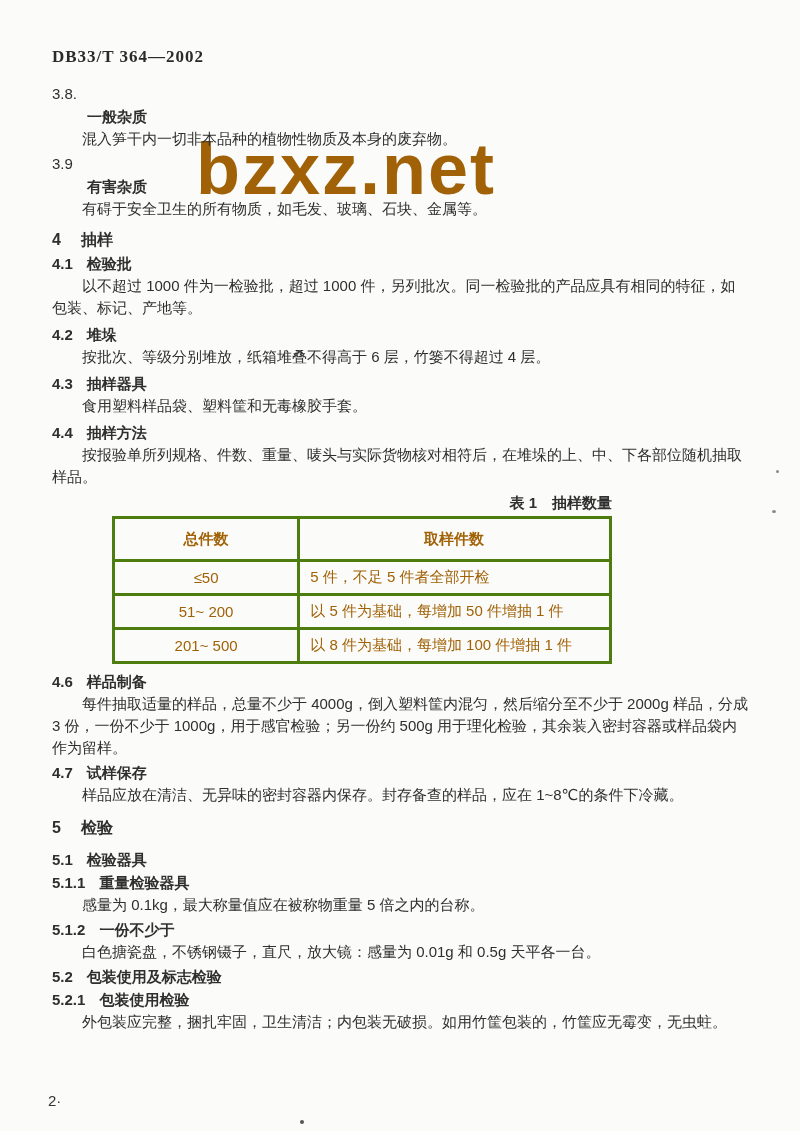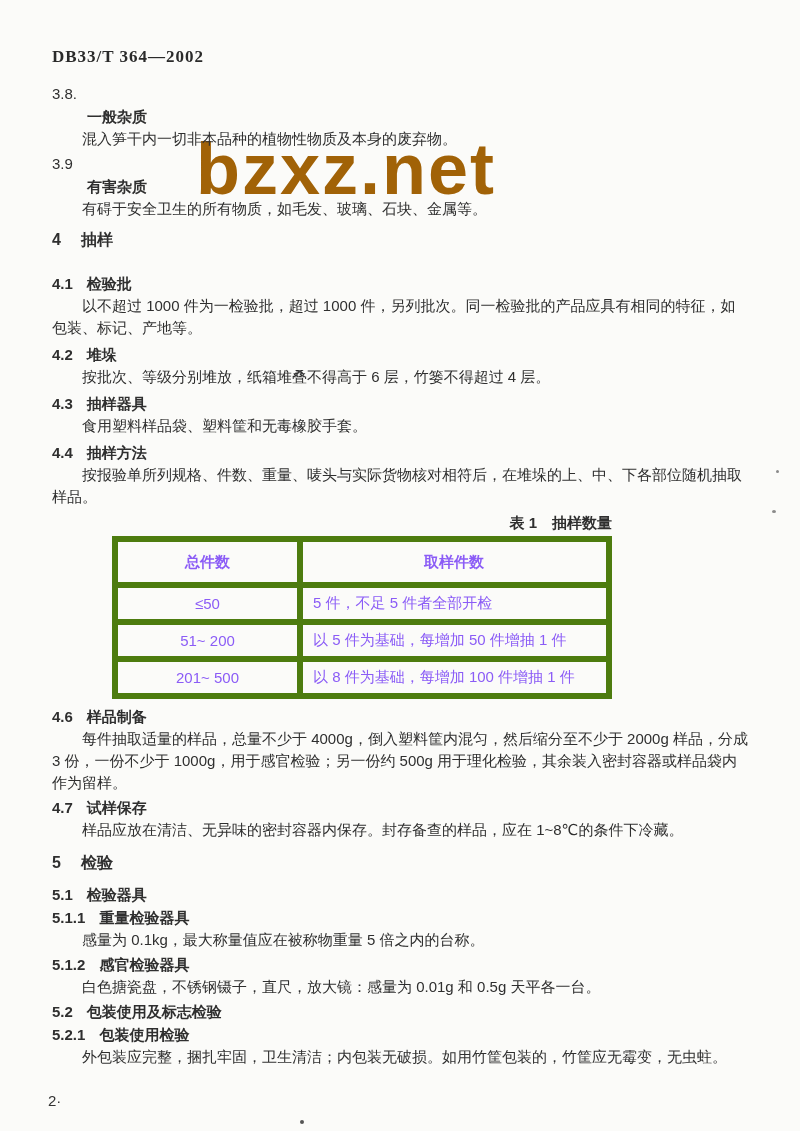--- a/index.html
+++ b/index.html
@@ -38,37 +38,37 @@
   .clause-num{font-size:15px;line-height:23px;font-weight:400;}
   .clause-title{font-size:15px;line-height:23px;font-weight:700;margin-left:35px;}
   .para{font-size:15px;line-height:22px;margin:0;text-indent:2em;}
   .head-line{font-size:15px;line-height:23px;font-weight:700;}
   .head-line .num{margin-right:14px;font-weight:700;}
   .chapter{font-size:16px;line-height:24px;font-weight:700;}
   .chapter .num{margin-right:20px;}
   .mt-s38{margin-top:14px;}
   .mt-s39{margin-top:2px;}
   .mt-ch4{margin-top:8px;}
-  .mt-41{margin-top:20px;}
+  .mt-41{margin-top:0;}
   .mt-4x{margin-top:4px;}
   .mt-45{margin-top:2px;}
   .tbl-caption{
     width:500px;margin:4px 0 2px 60px;
     text-align:right;font-size:15px;font-weight:700;line-height:22px;
   }
   table.sample{
     margin-left:60px;
     width:500px;
     border-collapse:collapse;
     border-top:2px solid #3c3c3c;
   }
   table.sample td,table.sample th{
-    border:6px solid #4d7c0f;
+    border:3px solid #4d7c0f;
     font-size:15px;
-    color:#8b5cf6;
+    color:#a16207;
   }
   table.sample th{height:38px;font-weight:600;text-align:center;}
   table.sample td{height:29px;}
   .col-total{width:188px;text-align:center;}
   .col-sample{width:312px;text-align:left;padding-left:10px;}
   td.col-sample{font-weight:400;}
   .mt-46{margin-top:6px;}
   .mt-47{margin-top:2px;}
   .mt-ch5{margin-top:10px;}
   .mt-51{margin-top:8px;}
@@ -195,21 +195,21 @@
 
     <div>
       <div class="head-line">
         <span class="num">5.1.1</span><span>重量检验器具</span>
       </div>
       <p class="para">感量为 0.1kg，最大称量值应在被称物重量 5 倍之内的台称。</p>
     </div>
 
     <div class="mt-5x">
       <div class="head-line">
-        <span class="num">5.1.2</span><span>感官检验器具</span>
+        <span class="num">5.1.2</span><span>一份不少于</span>
       </div>
       <p class="para">白色搪瓷盘，不锈钢镊子，直尺，放大镜：感量为 0.01g 和 0.5g 天平各一台。</p>
     </div>
 
     <div class="mt-5x">
       <div class="head-line">
         <span class="num">5.2</span><span>包装使用及标志检验</span>
       </div>
     </div>
 

